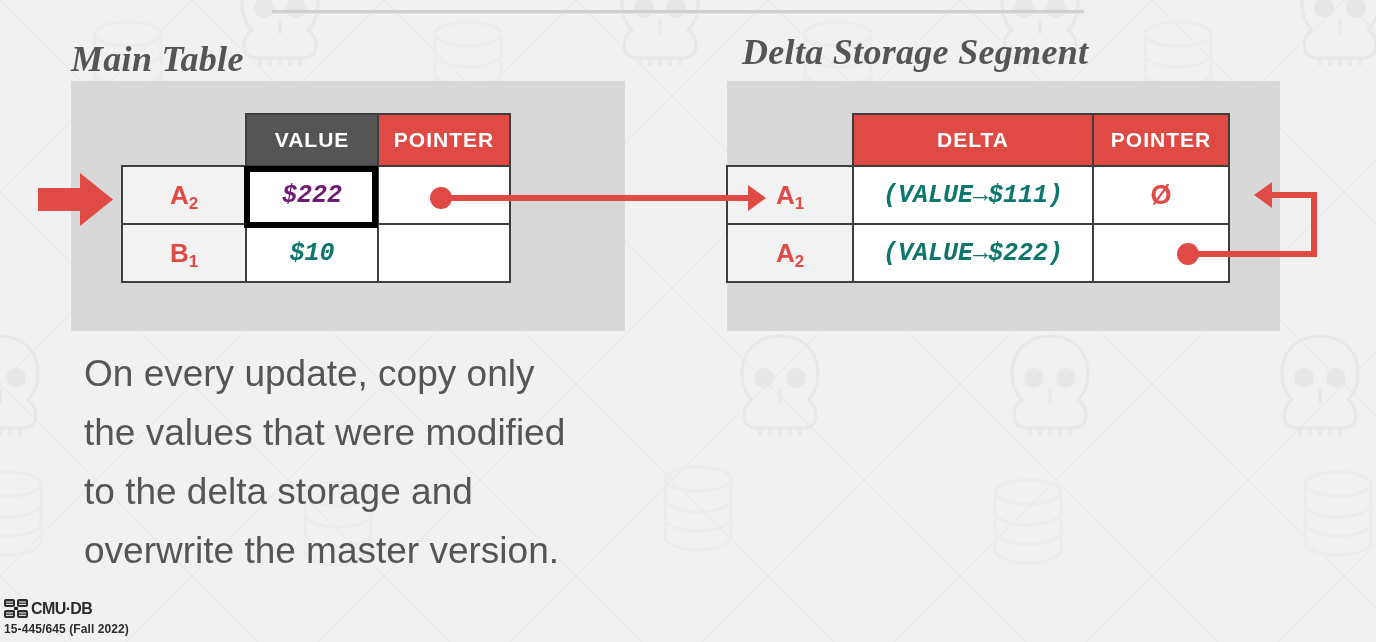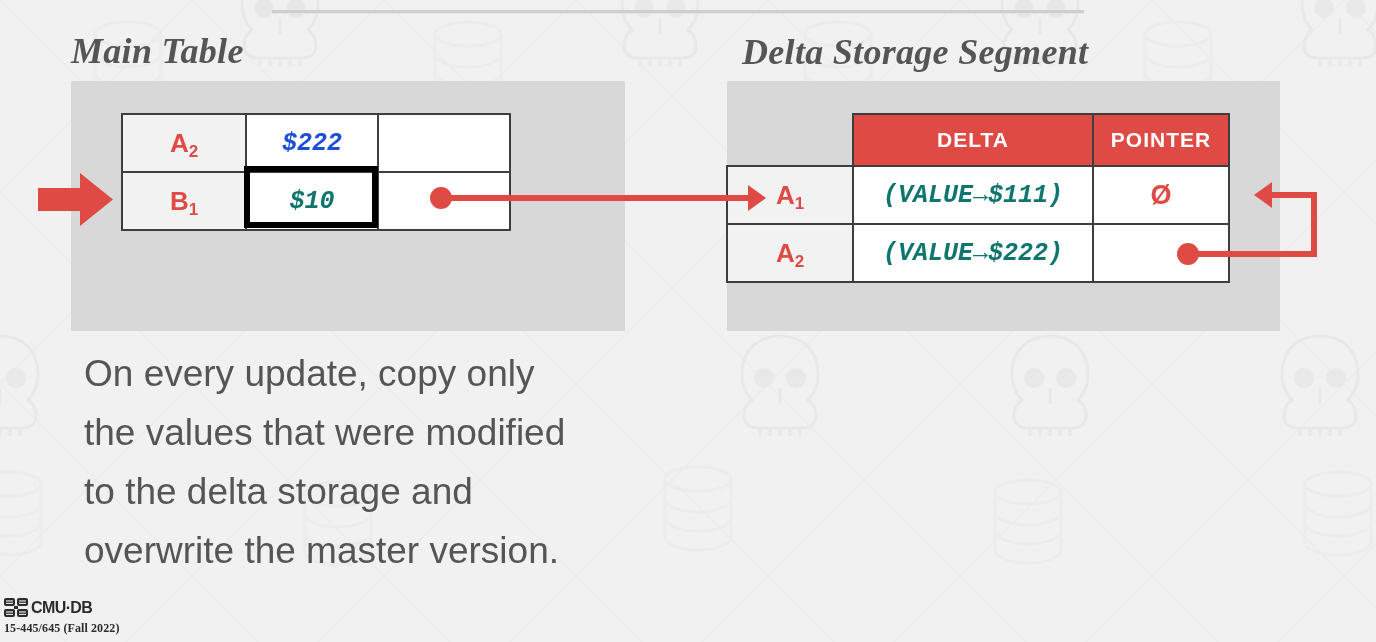--- a/index.html
+++ b/index.html
@@ -41,21 +41,21 @@
     position: absolute;
     font-family: "Liberation Serif", serif;
     font-style: italic;
     font-weight: bold;
     font-size: 36px;
     color: #555555;
     letter-spacing: 0.3px;
     white-space: nowrap;
     z-index: 3;
   }
-  #main-title  { left: 71px;  top: 30px; }
+  #main-title  { left: 71px;  top: 38px; }
   #delta-title { left: 727px; top: 31px; margin-left: 15px; }
 
   
   .gray-panel {
     position: absolute;
     background: #d8d8d8;
     z-index: 1;
   }
   #main-panel  { left: 71px;  top: 81px; width: 554px; height: 250px; }
   #delta-panel { left: 727px; top: 81px; width: 553px; height: 250px; }
@@ -115,21 +115,21 @@
   }
   .val-cell {
     background: #ffffff;
     color: #0f766e;
     font-family: "Liberation Mono", monospace;
     font-style: italic;
     font-weight: bold;
     font-size: 25px;
     height: 58px;
   }
-  .val-cell.hilite-text { color: #1d4ed8; }
+  .val-cell.hilite-text { color: #701a75; }
   .ptr-cell {
     background: #ffffff;
     height: 58px;
     position: relative;
   }
   .ptr-null {
     color: #df4b44;
     font-family: "Liberation Sans", sans-serif;
     font-weight: bold;
     font-size: 27px;
@@ -218,21 +218,21 @@
   #logo-mark { display: block; }
   #logo-word {
     font-family: "Liberation Sans", sans-serif;
     font-weight: bold;
     font-size: 16px;
     letter-spacing: -0.6px;
     color: #2b2b2b;
     line-height: 1;
   }
   #course-line {
-    font-family: Liberation Serif, serif;
+    font-family: Liberation Sans, sans-serif;
     font-weight: bold;
     font-size: 12px;
     color: #2b2b2b;
     margin-top: 2px;
     letter-spacing: 0.1px;
   }
 </style>
 </head>
 <body>
 
@@ -286,20 +286,25 @@
 
 <div class="gray-panel" id="main-panel"></div>
 
 <table class="tbl" id="main-tbl" style="left:121px; top:113px; width:388px;">
   <colgroup>
     <col style="width:124px">
     <col style="width:132px">
     <col style="width:132px">
   </colgroup>
   <tbody>
+    <tr>
+      <td class="hdr-blank"></td>
+      <td class="hdr-dark">VALUE</td>
+      <td class="hdr-red">POINTER</td>
+    </tr>
     <tr>
       <td class="key-cell">
         <span>A</span><sub>2</sub>
       </td>
       <td class="val-cell hilite-text">$222</td>
       <td class="ptr-cell"></td>
     </tr>
     <tr>
       <td class="key-cell">
         <span>B</span><sub>1</sub>

